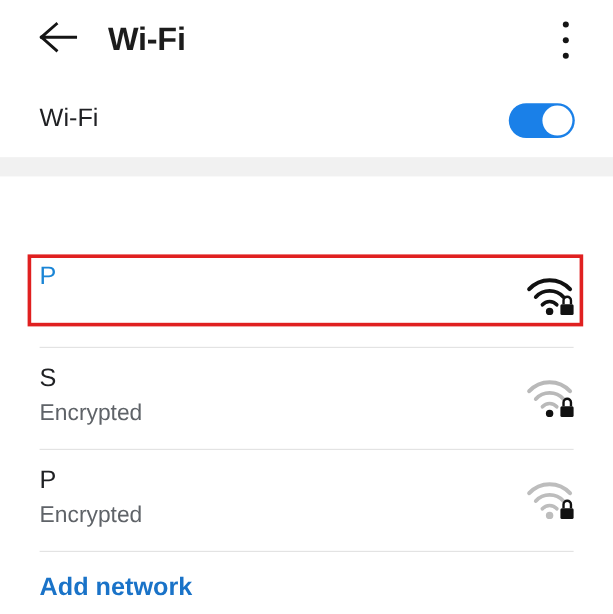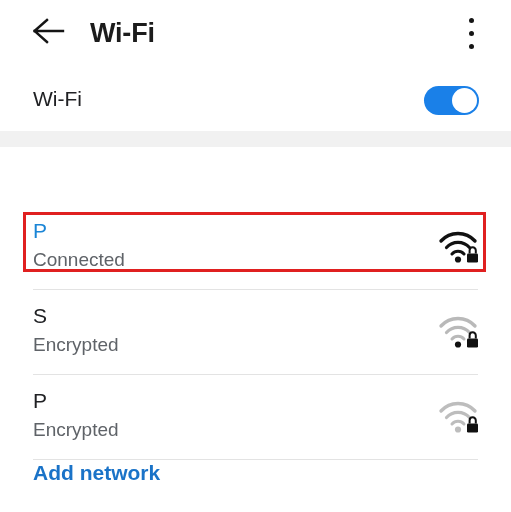--- a/index.html
+++ b/index.html
@@ -181,21 +181,21 @@
     height: 60px;
     border: 3px solid #e02020;
     box-sizing: border-box;
     pointer-events: none;
   }
 
   
   .add-network {
     position: absolute;
     left: 33px;
-    top: 459px;
+    top: 476px;
     font-size: 21px;
     font-weight: bold;
     color: #1a73c8;
     line-height: 28px;
   }
 </style>
 </head>
 <body>
 
 <div class="screen">
@@ -228,21 +228,20 @@
   </div>
 
   <div class="band"></div>
 
 
   <div class="net-list">
 
     <div class="net-row">
       <div class="texts">
         <div class="net-ssid connected">P</div>
-        <div class="net-status">Connected</div>
       </div>
       <div class="net-icon">
         <svg width="46" height="38" viewBox="0 0 46 38">
           <path d="M3 13 A23 23 0 0 1 37 13" stroke="#111" stroke-width="3.4" fill="none" stroke-linecap="round"></path>
           <path d="M8.5 19.5 A15.5 15.5 0 0 1 31.5 19.5" stroke="#111" stroke-width="3.2" fill="none" stroke-linecap="round"></path>
           <path d="M14 26 A8 8 0 0 1 26 26" stroke="#111" stroke-width="3" fill="none" stroke-linecap="round"></path>
           <circle cx="20" cy="31.5" r="3.1" fill="#111"></circle>
           <rect x="29" y="25.5" width="11" height="9" rx="1.3" fill="#111"></rect>
           <path d="M31.6 25.5 v-3.1 a3.1 3.1 0 0 1 6.2 0 v3.1" stroke="#111" stroke-width="2" fill="none"></path>
         </svg>

